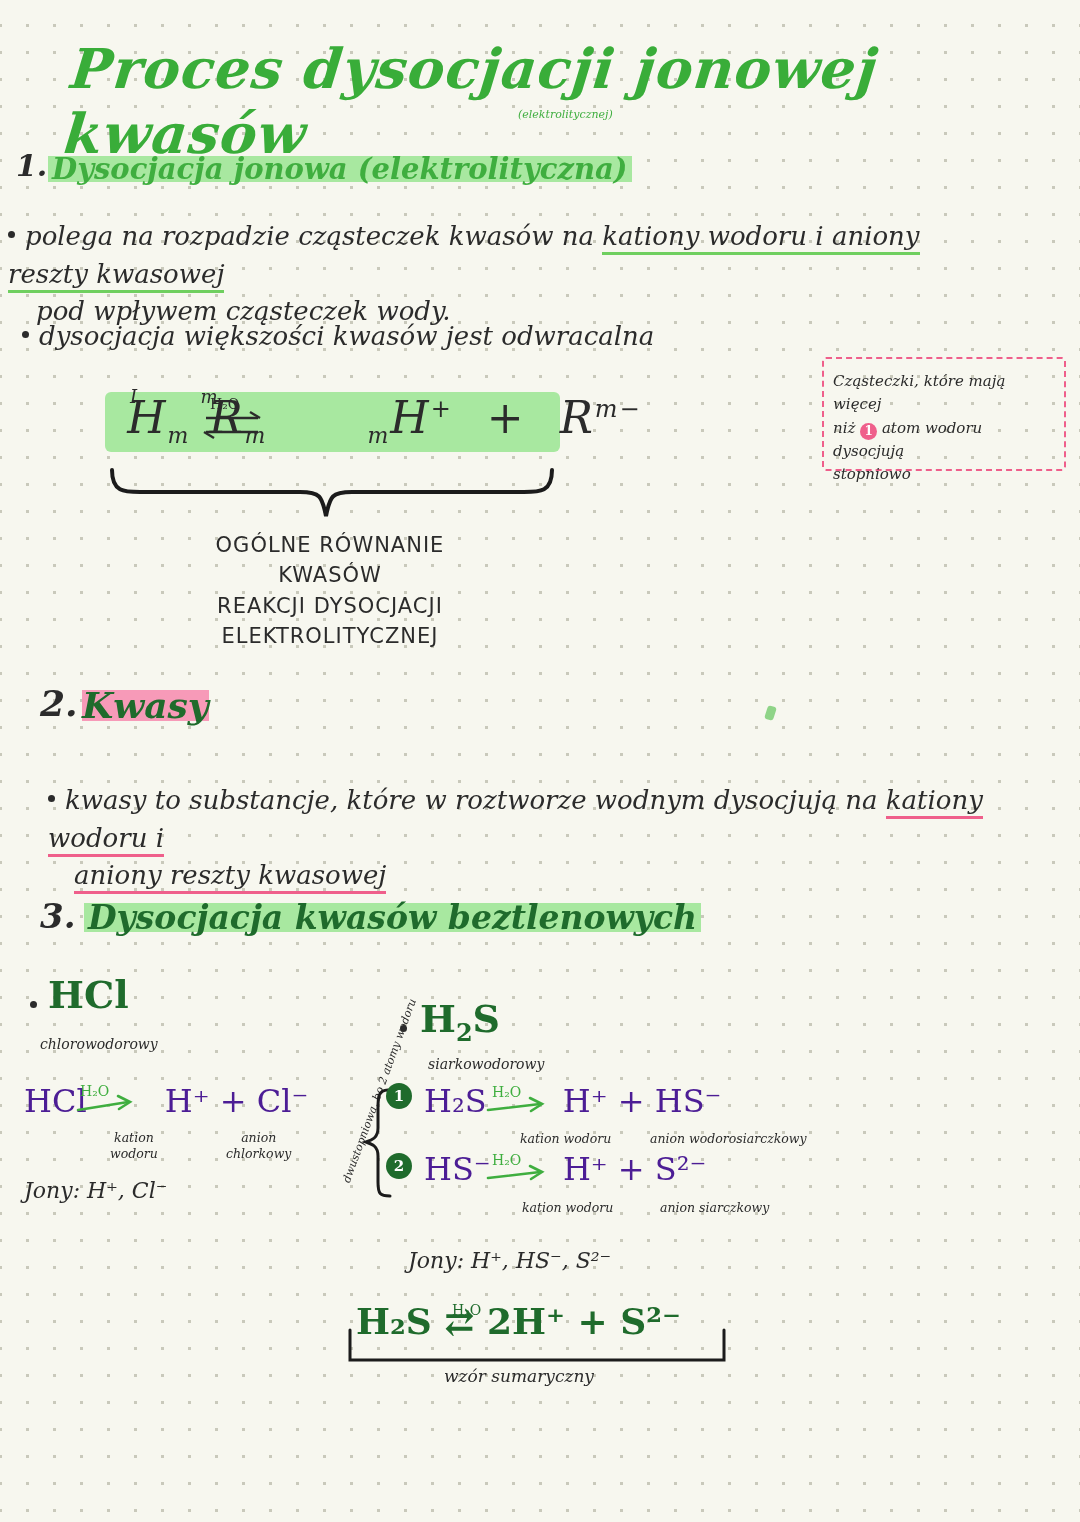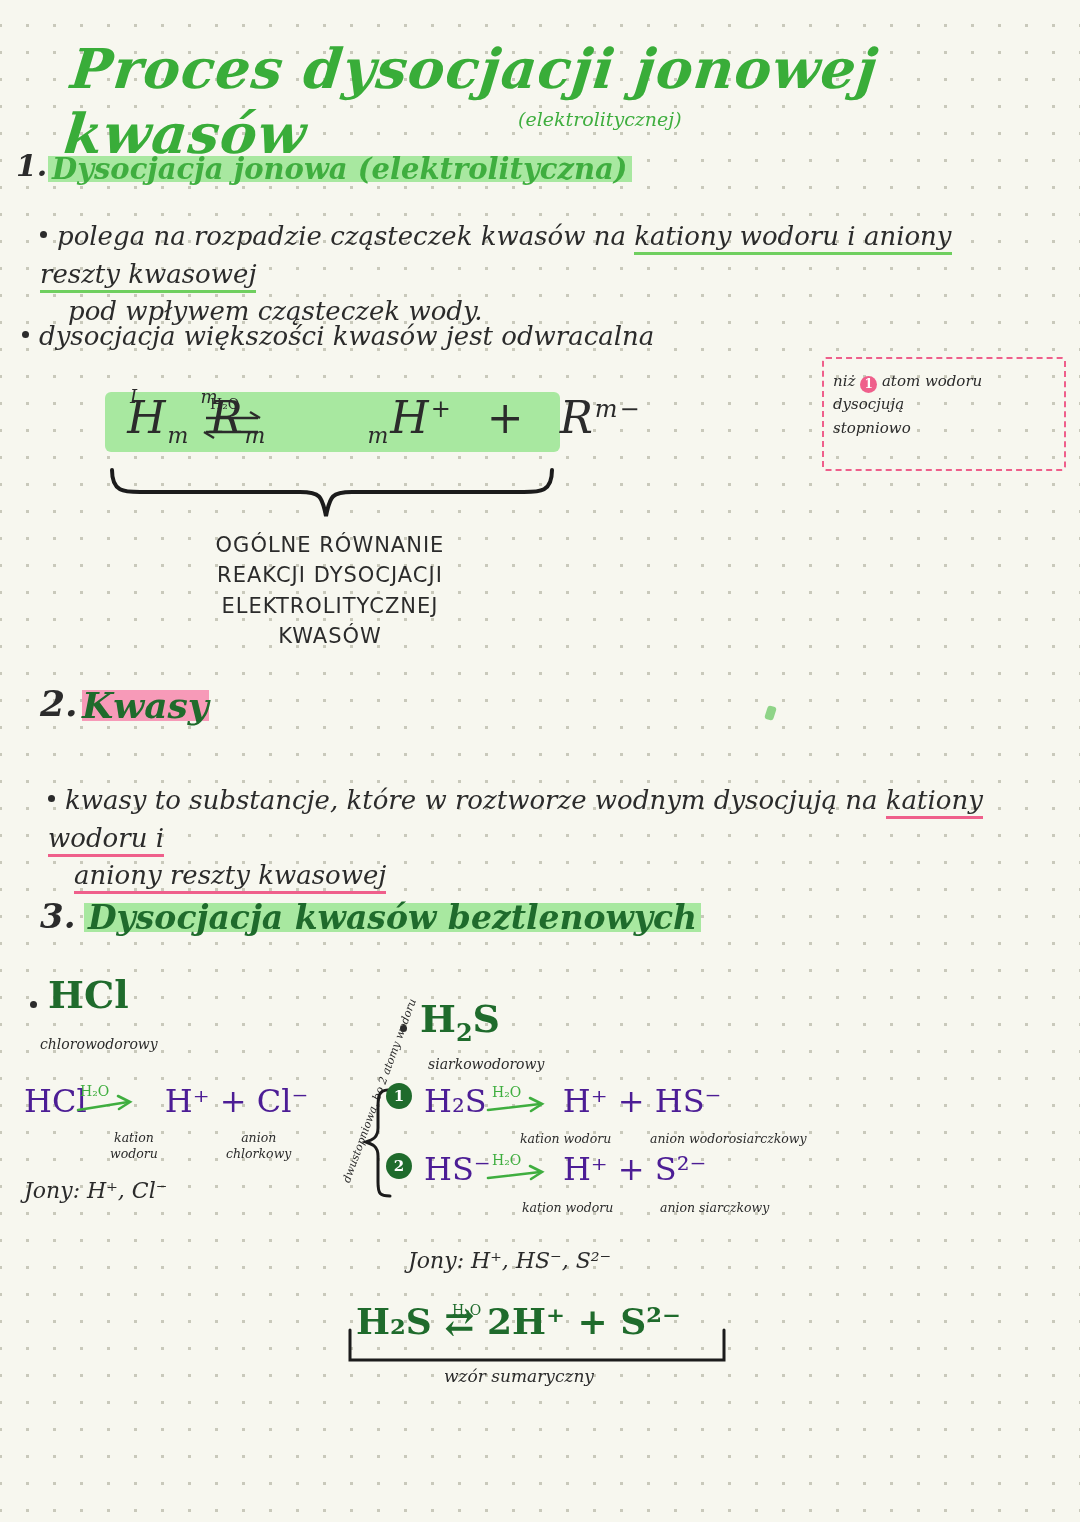--- a/index.html
+++ b/index.html
@@ -23,21 +23,21 @@
     position:absolute;left:68px;top:36px;
     font-size:55px;letter-spacing:1px;
     color:#39ad39;
     font-weight:bold;
     font-style:italic;
     font-family:"DejaVu Serif", serif;
     transform:skewX(-6deg);
   }
   .title-sub{
     position:absolute;left:518px;top:108px;
-    font-size:19px;color:#3fae3f;
+    font-size:11px;color:#3fae3f;
     font-style:italic;
     font-family:"DejaVu Serif", serif;
   }
 
   .h-num{
     position:absolute;
     font-size:30px;font-weight:bold;color:#2b2b2b;
     font-family:"DejaVu Serif", serif;
     font-style:italic;
   }
@@ -185,21 +185,21 @@
 <div class="paper"></div>
 
 <div class="title">Proces dysocjacji jonowej kwasów</div>
 <div class="title-sub">(elektrolitycznej)</div>
 
 <div class="h-num" style="left:16px;top:148px;">1.</div>
 <div style="position:absolute;left:48px;top:152px;">
   <span class="h-green hl-green">Dysocjacja jonowa (elektrolityczna)</span>
 </div>
 
-<div class="bullet" style="left:40px;top:218px;width:960px;font-style:italic;">
+<div class="bullet" style="left:8px;top:218px;width:960px;font-style:italic;">
   <span class="dot"></span><span>polega na rozpadzie cząsteczek kwasów na </span><span class="u-green">kationy wodoru i aniony reszty kwasowej</span>
   <div style="margin-left:28px;">pod wpływem cząsteczek wody.</div>
 </div>
 
 <div class="bullet" style="left:22px;top:318px;width:900px;">
   <span class="dot"></span><span>dysocjacja większości kwasów jest odwracalna</span>
 </div>
 
 <div class="formula-main"></div>
 <div class="formula-text">
@@ -218,26 +218,27 @@
     <path d="M214 438 L204 432"></path>
   </g>
 </svg>
 
 <svg class="layer">
   <path d="M112 470 C112 492 124 492 140 492 L300 492 C320 492 322 496 326 516 C330 496 332 492 352 492 L524 492 C540 492 552 492 552 470" stroke="#1b1b1b" stroke-width="4" fill="none" stroke-linecap="round"></path>
 </svg>
 
 <div class="caption" style="left:130px;top:530px;width:400px;">
   <div>OGÓLNE RÓWNANIE</div>
+  <div>KWASÓW</div>
   <div>REAKCJI DYSOCJACJI ELEKTROLITYCZNEJ</div>
-  <div>KWASÓW</div>
 </div>
 
 <div class="note"></div>
 <div class="note-text">
+  <div>Cząsteczki, które mają więcej</div>
   <div>
     <span>niż </span><span class="note-num">1</span><span> atom wodoru dysocjują</span>
   </div>
   <div>stopniowo</div>
 </div>
 
 <div class="h-num" style="left:40px;top:682px;font-size:36px;">2.</div>
 <div style="position:absolute;left:82px;top:684px;">
   <span class="hl-pink" style="font-size:36px;color:#1f6b2c;font-weight:bold;font-family:'DejaVu Serif',serif;font-style:italic;">Kwasy</span>
 </div>

